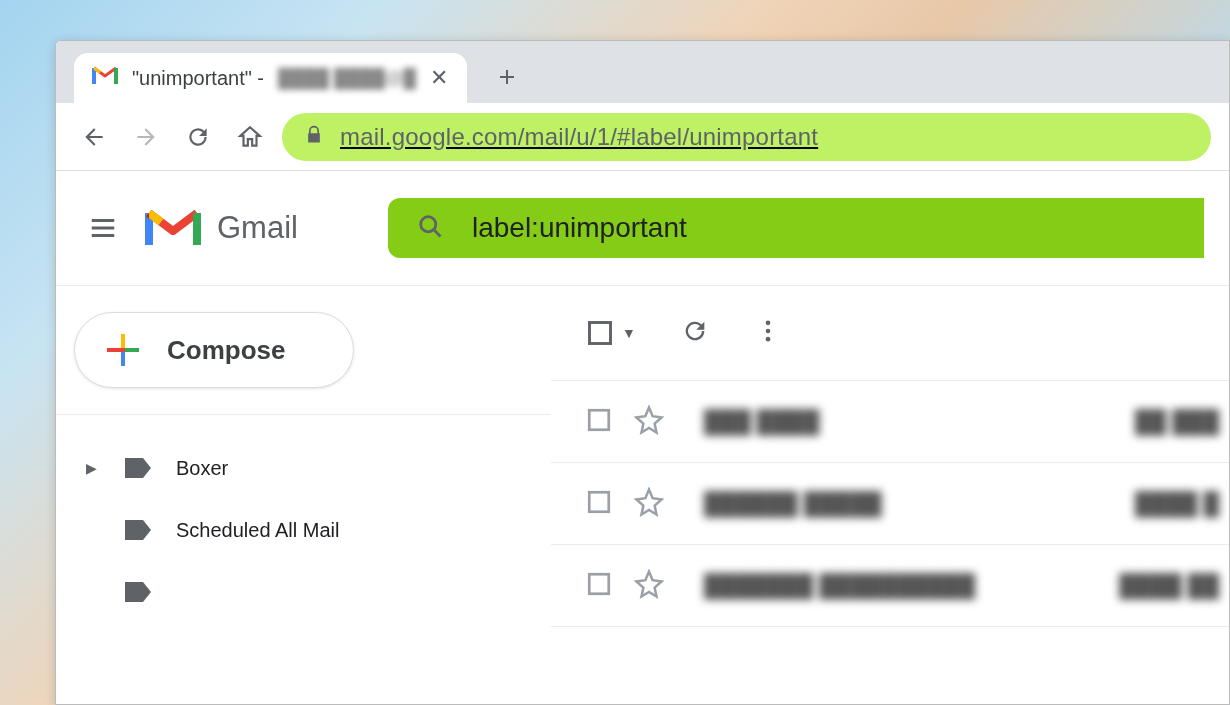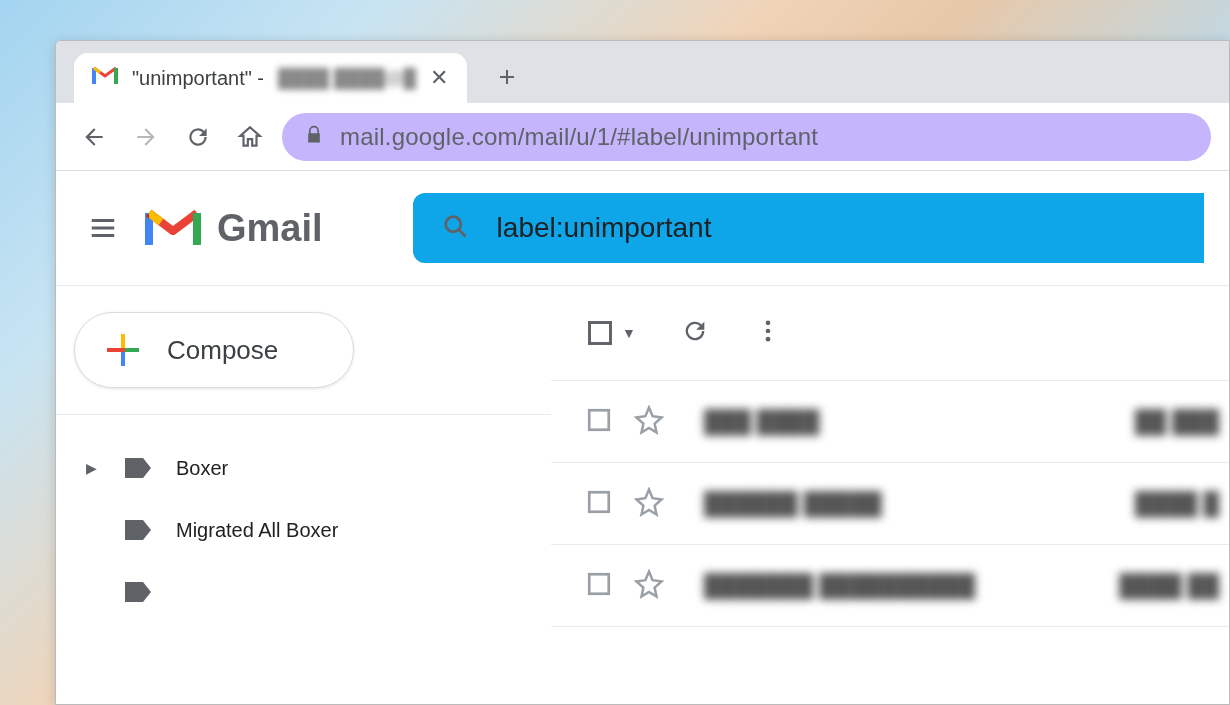--- a/index.html
+++ b/index.html
@@ -21,38 +21,38 @@
   .tab-title { font-size:20px; color:#3c4043; white-space:nowrap; }
   .tab-blur { filter:blur(3px); color:#888; font-size:18px; }
   .tab-close { font-size:22px; color:#5f6368; cursor:pointer; margin-left:auto; }
   .newtab { width:44px; height:44px; display:flex; align-items:center; justify-content:center; margin-left:18px; margin-bottom:4px; border-radius:50%; }
   .newtab svg { width:24px; height:24px; }
   
   .addr-row { height:68px; background:#fff; display:flex; align-items:center; padding:0 18px; gap:12px; border-bottom:1px solid #dadce0; }
   .nav-btn { width:40px; height:40px; display:flex; align-items:center; justify-content:center; color:#5f6368; border-radius:50%; }
   .nav-btn.disabled { color:#b8b8b8; }
   .nav-btn svg { width:26px; height:26px; }
-  .omnibox { flex:1; height:48px; background:#c4b5fd; border-radius:24px; display:flex; align-items:center; padding:0 22px; gap:16px; }
+  .omnibox { flex:1; height:48px; background:#bef264; border-radius:24px; display:flex; align-items:center; padding:0 22px; gap:16px;text-decoration:underline; }
   .lock-icon svg { width:20px; height:20px; }
   .url-text { font-size:24px; color:#5f6368; letter-spacing:.2px; }
   
   .gmail-header { height:115px; display:flex; align-items:center; padding:0 25px; gap:20px; border-bottom:1px solid #e8eaed; }
   .hamburger { width:44px; height:44px; display:flex; align-items:center; justify-content:center; }
   .hamburger svg { width:30px; height:30px; }
   .gmail-logo { display:flex; align-items:center; gap:16px; }
-  .gmail-text { font-size:38px; color:#5f6368; font-weight:700; }
-  .search-box { flex:1; margin-left:70px; height:70px; background:#0ea5e9; border-radius:12px 0 0 12px; display:flex; align-items:center; padding:0 28px; gap:28px; }
+  .gmail-text { font-size:31px; color:#5f6368; font-weight:400; }
+  .search-box { flex:1; margin-left:70px; height:60px; background:#84cc16; border-radius:12px 0 0 12px; display:flex; align-items:center; padding:0 28px; gap:28px; }
   .search-box svg { width:28px; height:28px; }
   .search-text { font-size:28px; color:#202124; }
   
   .gmail-body { flex:1; display:flex; }
   .sidebar { width:495px; display:flex; flex-direction:column; }
   .compose-wrap { padding:26px 0 26px 18px; border-bottom:1px solid #e8eaed; }
   .compose-btn { height:76px; width:280px; border:1px solid #dadce0; border-radius:38px; background:#fff;
-                 display:flex; align-items:center; gap:26px; padding:0 30px; box-shadow:0 1px 3px rgba(60,64,67,.15); }
+                 display:flex; align-items:center; gap:26px; padding:0 30px; box-shadow:0 1px 3px rgba(60,64,67,.15);font-weight:bold; }
   .compose-btn svg { width:36px; height:36px; }
   .compose-label { font-size:26px; color:#3c4043; }
   .labels { padding-top:22px; }
   .label-item { height:62px; display:flex; align-items:center; padding-left:30px; gap:24px; }
   .label-item .caret { width:14px; color:#5f6368; font-size:14px; }
   .label-item .caret.empty { visibility:hidden; }
   .label-icon svg { width:28px; height:22px; display:block; }
   .label-text { font-size:20px; color:#202124; }
   
   .mail-pane { flex:1; display:flex; flex-direction:column; }
@@ -176,21 +176,21 @@
           </span>
           <span class="label-text">Boxer</span>
         </div>
         <div class="label-item">
           <span class="caret empty">▶</span>
           <span class="label-icon">
             <svg viewBox="0 0 28 22">
                 <path d="M1 1h18l8 10-8 10H1z" fill="#5f6368"></path>
               </svg>
           </span>
-          <span class="label-text">Migrated All Boxer</span>
+          <span class="label-text">Scheduled All Mail</span>
         </div>
         <div class="label-item">
           <span class="caret empty">▶</span>
           <span class="label-icon">
             <svg viewBox="0 0 28 22">
                 <path d="M1 1h18l8 10-8 10H1z" fill="#5f6368"></path>
               </svg>
           </span>
         </div>
       </div>

